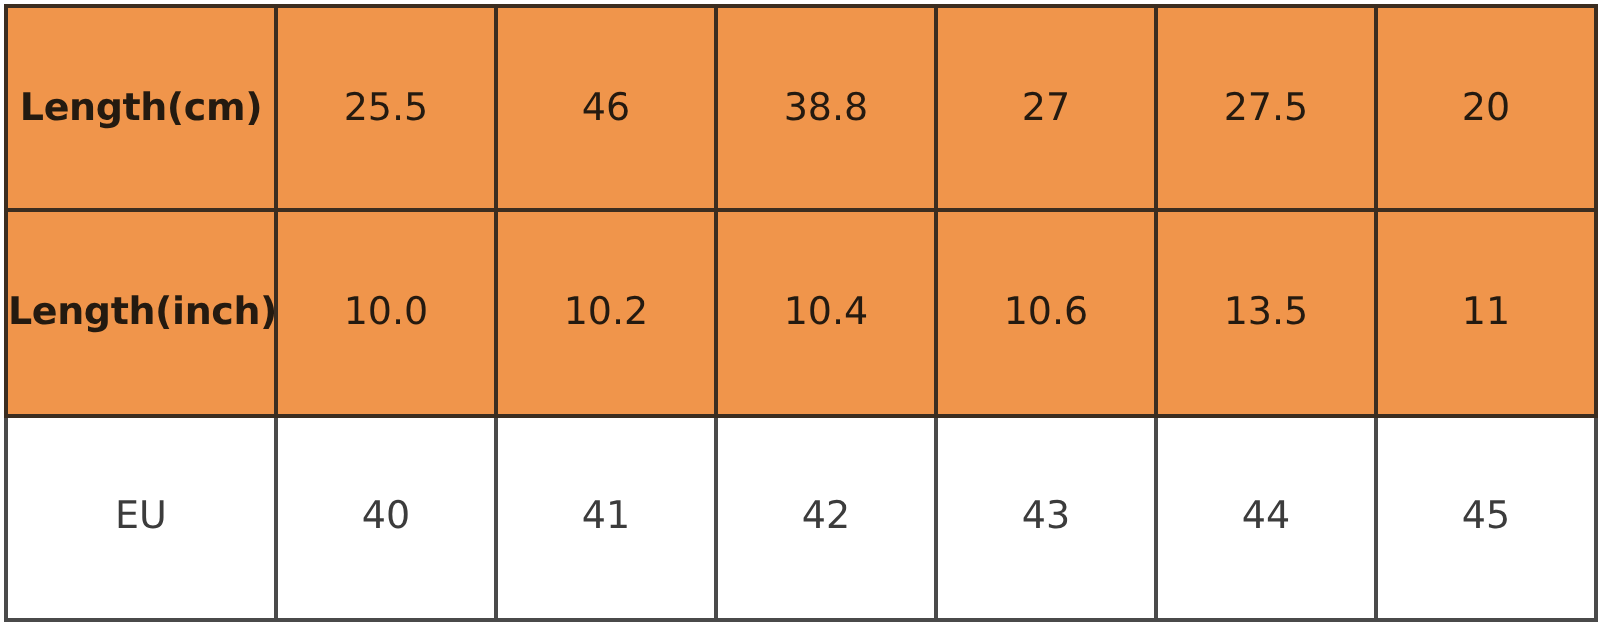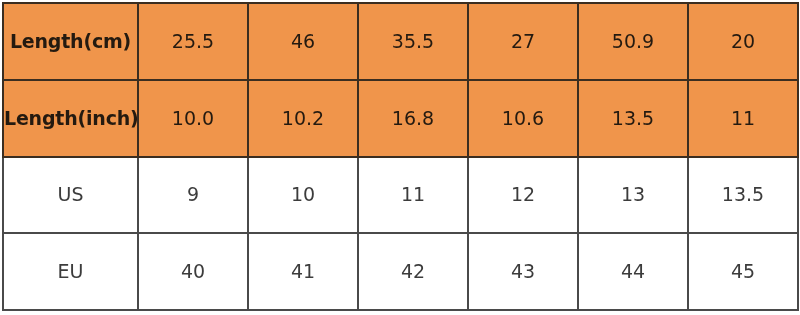--- a/index.html
+++ b/index.html
@@ -89,46 +89,37 @@
       <col class="data-col">
       <col class="data-col">
       <col class="data-col">
     </colgroup>
     <tbody>
 
       <tr class="header-row">
         <td class="row-label">Length(cm)</td>
         <td class="data-cell">25.5</td>
         <td class="data-cell">46</td>
-        <td class="data-cell">35.5</td>
+        <td class="data-cell">38.8</td>
         <td class="data-cell">27</td>
-        <td class="data-cell">50.9</td>
+        <td class="data-cell">27.5</td>
         <td class="data-cell">20</td>
       </tr>
 
       <tr class="header-row">
         <td class="row-label">Length(inch)</td>
         <td class="data-cell">10.0</td>
         <td class="data-cell">10.2</td>
-        <td class="data-cell">16.8</td>
+        <td class="data-cell">10.4</td>
         <td class="data-cell">10.6</td>
         <td class="data-cell">13.5</td>
         <td class="data-cell">11</td>
       </tr>
 
 
-      <tr class="body-row">
-        <td class="row-label">US</td>
-        <td class="data-cell">9</td>
-        <td class="data-cell">10</td>
-        <td class="data-cell">11</td>
-        <td class="data-cell">12</td>
-        <td class="data-cell">13</td>
-        <td class="data-cell">13.5</td>
-      </tr>
 
 
       <tr class="body-row">
         <td class="row-label">EU</td>
         <td class="data-cell">40</td>
         <td class="data-cell">41</td>
         <td class="data-cell">42</td>
         <td class="data-cell">43</td>
         <td class="data-cell">44</td>
         <td class="data-cell">45</td>

